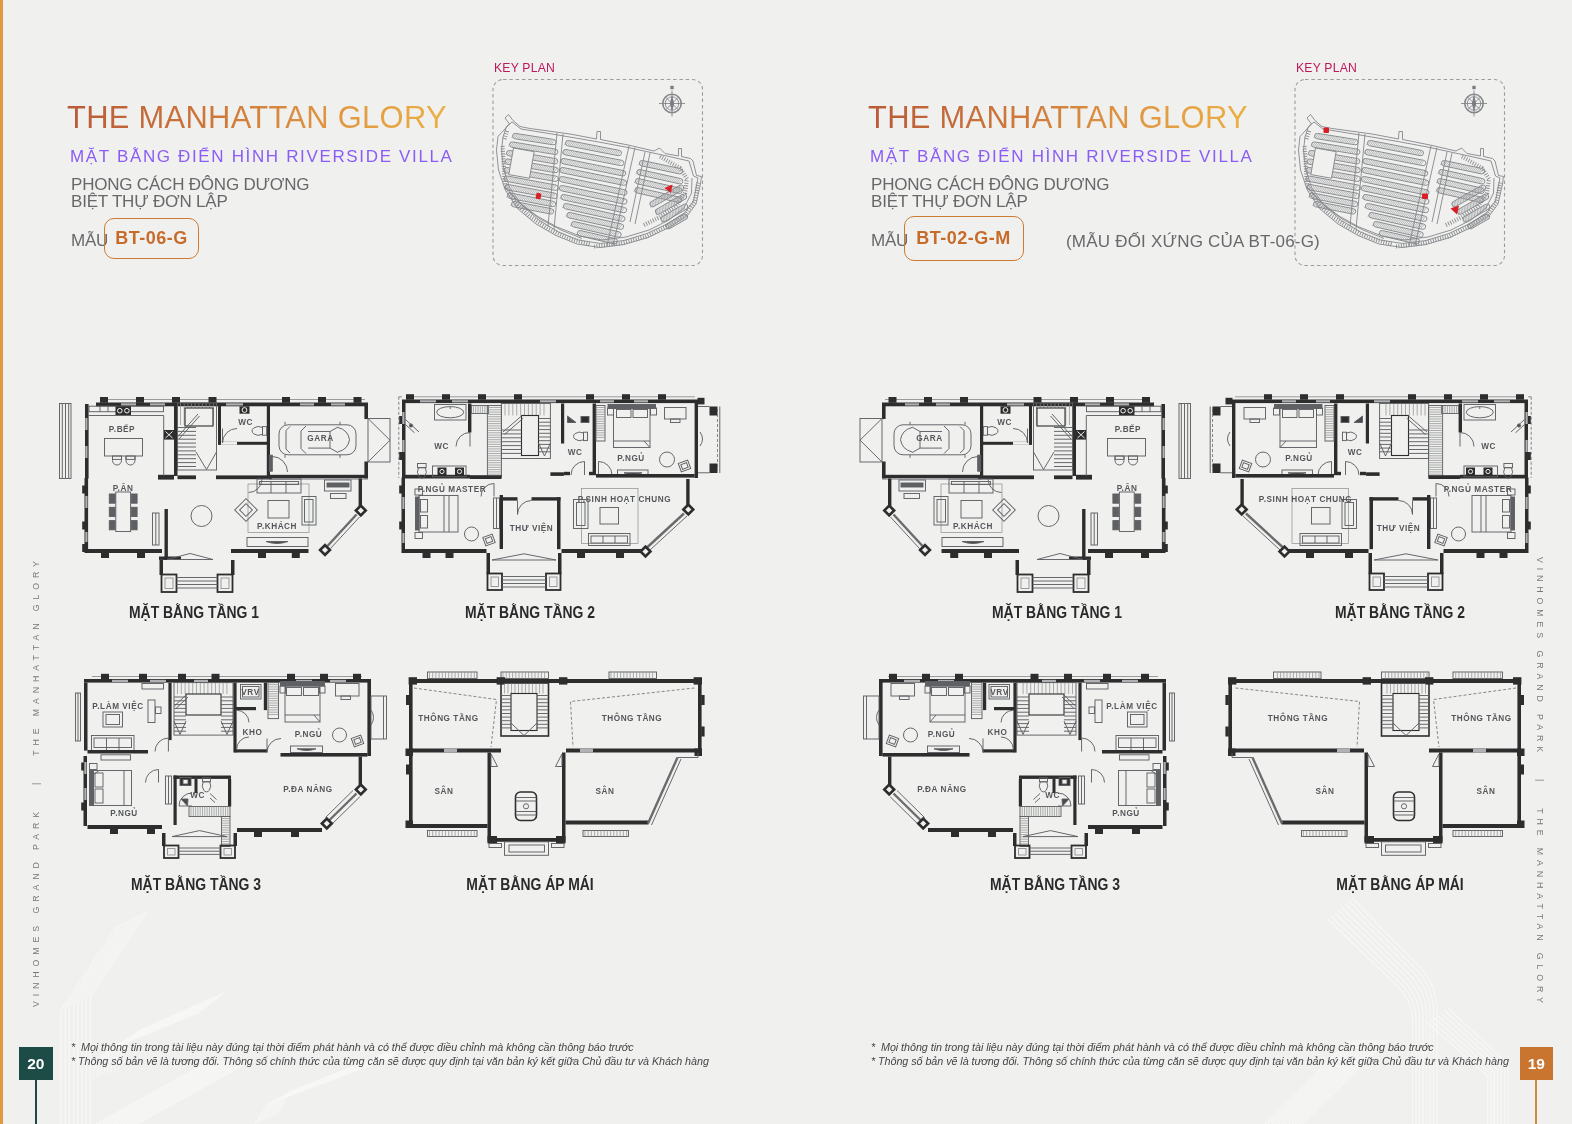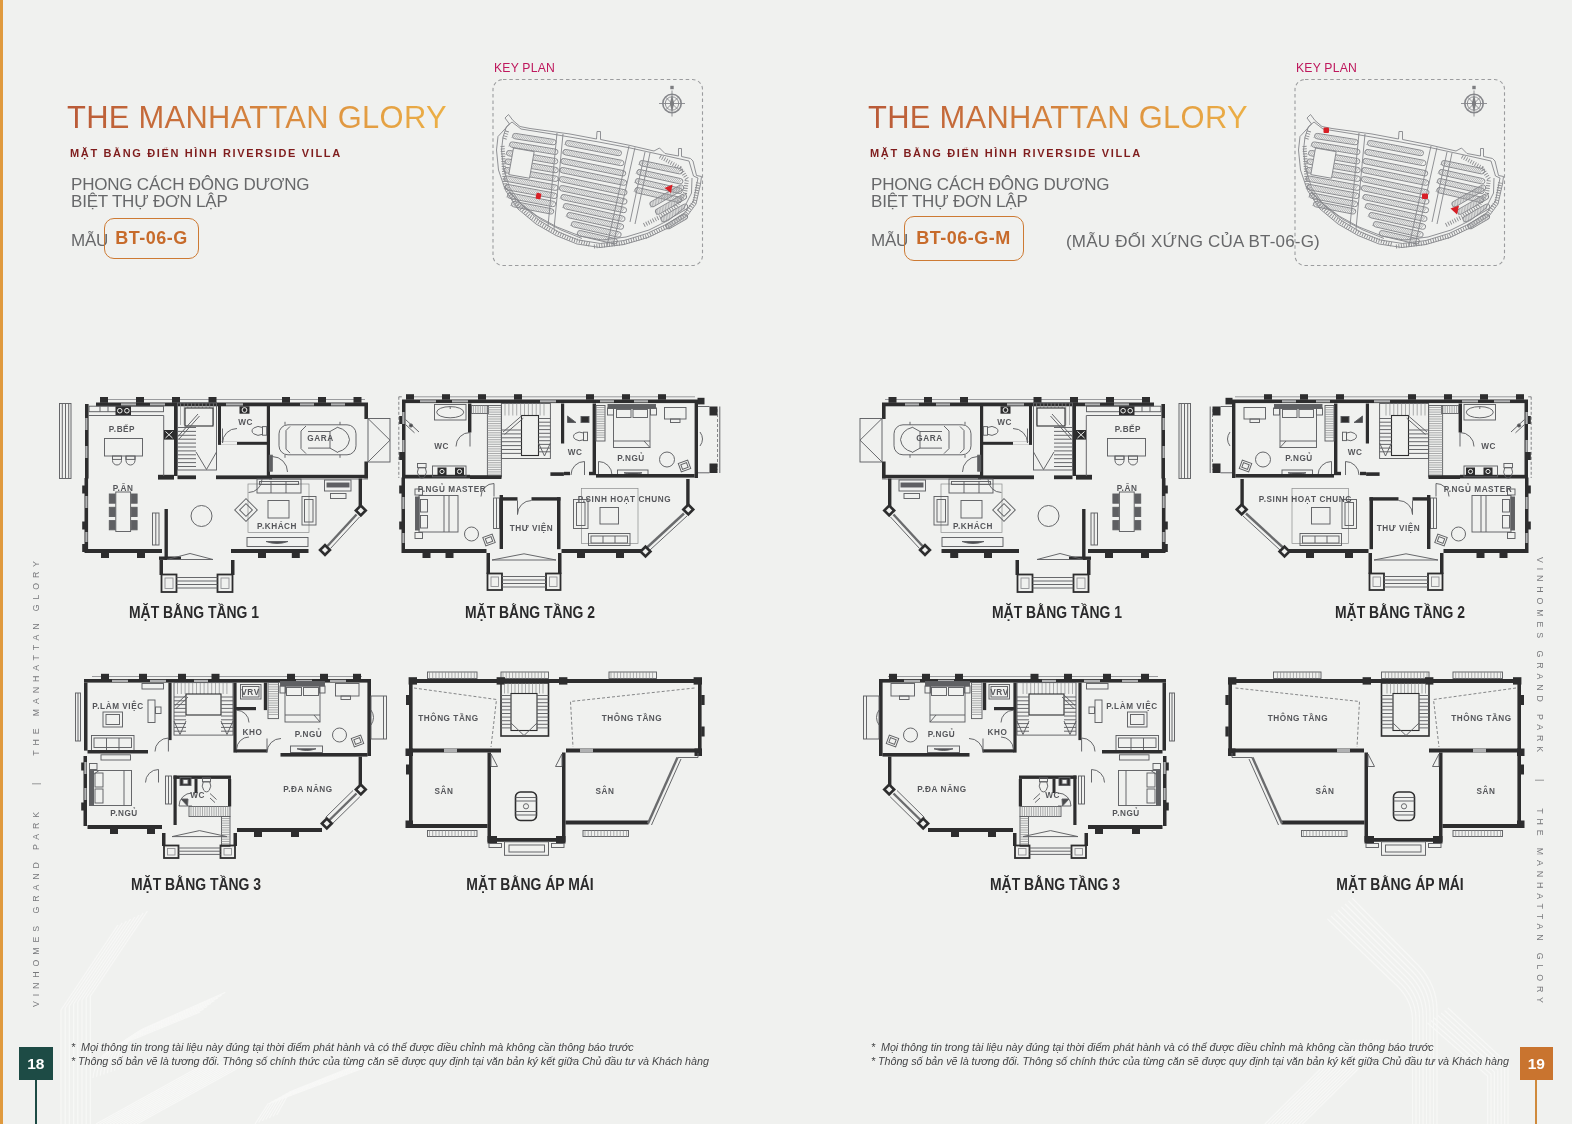--- a/index.html
+++ b/index.html
@@ -1,18 +1,18 @@
 <!DOCTYPE html>
 <html><head><meta charset="utf-8"><style>
 html,body{margin:0;padding:0}
 .page{position:relative;width:1572px;height:1124px;background:#f0f1ef;font-family:"Liberation Sans",sans-serif;overflow:hidden}
 .accent{position:absolute;left:0;top:0;width:3px;height:1124px;background:#e09a3e}
 .title{position:absolute;top:100px;font-size:30.9px;letter-spacing:0.3px;white-space:nowrap;font-weight:400;
  background:linear-gradient(90deg,#b95a38 0%,#c9703a 30%,#dd9140 65%,#ecb046 100%);-webkit-background-clip:text;background-clip:text;color:transparent}
-.sub{position:absolute;top:147px;font-size:11px;font-weight:bold;color:#7f1d1d;letter-spacing:1.65px;white-space:nowrap}
+.sub{position:absolute;top:147px;font-size:17px;font-weight:normal;color:#8b5cf6;letter-spacing:1.65px;white-space:nowrap}
 .gline{position:absolute;font-size:17px;color:#67686a;letter-spacing:-0.2px;white-space:nowrap}
 .badge{position:absolute;border:1.7px solid #cd7a33;border-radius:10px;color:#c76b2b;font-weight:bold;font-size:18px;
  display:flex;align-items:center;justify-content:center;letter-spacing:0.5px;box-sizing:border-box}
 .keylbl{position:absolute;font-weight:normal;font-size:12.2px;color:#be185d;letter-spacing:0.2px;white-space:nowrap}
 .caption{position:absolute;font-weight:bold;font-size:16.8px;color:#2a2a2b;letter-spacing:0;transform:translateX(-50%) scaleX(0.83);white-space:nowrap}
 .note{position:absolute;font-style:italic;font-size:10.75px;color:#434446;letter-spacing:-0.05px;white-space:nowrap}
 .sidetext{position:absolute;font-size:8.8px;color:#77787b;letter-spacing:4.9px;white-space:nowrap;transform-origin:0 0}
 .pgno{position:absolute;width:33.5px;height:33px;color:#fff;font-weight:bold;font-size:15.5px;display:flex;align-items:center;justify-content:center}
 svg .kp{stroke:#85868a;stroke-width:0.9;fill:none}
 svg .kpl{stroke:#9b9c9f;stroke-width:0.65;fill:none}
@@ -43,21 +43,21 @@
 <div class="gline" style="left:71px;top:175px">PHONG CÁCH ĐÔNG DƯƠNG</div>
 <div class="gline" style="left:71px;top:191.5px">BIỆT THỰ ĐƠN LẬP</div>
 <div class="gline" style="left:71px;top:231px">MẪU</div>
 <div class="badge" style="left:104px;top:217.5px;width:95px;height:41px">BT-06-G</div>
 <div class="keylbl" style="left:494px;top:61px">KEY PLAN</div>
 <div class="title" style="left:868px">THE MANHATTAN GLORY</div>
 <div class="sub" style="left:870px">MẶT BẰNG ĐIỂN HÌNH RIVERSIDE VILLA</div>
 <div class="gline" style="left:871px;top:175px">PHONG CÁCH ĐÔNG DƯƠNG</div>
 <div class="gline" style="left:871px;top:191.5px">BIỆT THỰ ĐƠN LẬP</div>
 <div class="gline" style="left:871px;top:231px">MẪU</div>
-<div class="badge" style="left:903.5px;top:215.5px;width:120px;height:45px">BT-06-G-M</div>
+<div class="badge" style="left:903.5px;top:215.5px;width:120px;height:45px">BT-02-G-M</div>
 <div class="gline" style="left:1066px;top:231.5px;letter-spacing:0.2px">(MẪU ĐỐI XỨNG CỦA BT-06-G)</div>
 <div class="keylbl" style="left:1296px;top:61px">KEY PLAN</div>
 <svg width="1572" height="1124" viewBox="0 0 1572 1124" style="position:absolute;left:0;top:0">
 
 <g class="wm" opacity="0.7">
 <line x1="61.0" y1="1124" x2="61.0" y2="1010"></line>
 <line x1="61.0" y1="1010" x2="118.0" y2="925"></line>
 <line x1="65.2" y1="1124" x2="65.2" y2="1008"></line>
 <line x1="65.2" y1="1008" x2="122.2" y2="923"></line>
 <line x1="69.4" y1="1124" x2="69.4" y2="1006"></line>
@@ -2193,16 +2193,16 @@
 <div class="caption" style="left:1056.5px;top:603px">MẶT BẰNG TẦNG 1</div>
 <div class="caption" style="left:1400px;top:603px">MẶT BẰNG TẦNG 2</div>
 <div class="caption" style="left:1054.5px;top:875px">MẶT BẰNG TẦNG 3</div>
 <div class="caption" style="left:1400px;top:875px">MẶT BẰNG ÁP MÁI</div>
 <div class="note" style="left:71px;top:1041px">*&nbsp; Mọi thông tin trong tài liệu này đúng tại thời điểm phát hành và có thể được điều chỉnh mà không cần thông báo trước</div>
 <div class="note" style="left:71px;top:1054.5px">* Thông số bản vẽ là tương đối. Thông số chính thức của từng căn sẽ được quy định tại văn bản ký kết giữa Chủ đầu tư và Khách hàng</div>
 <div class="note" style="left:871px;top:1041px">*&nbsp; Mọi thông tin trong tài liệu này đúng tại thời điểm phát hành và có thể được điều chỉnh mà không cần thông báo trước</div>
 <div class="note" style="left:871px;top:1054.5px">* Thông số bản vẽ là tương đối. Thông số chính thức của từng căn sẽ được quy định tại văn bản ký kết giữa Chủ đầu tư và Khách hàng</div>
 <div class="sidetext" style="left:31px;top:1007px;transform:rotate(-90deg)">VINHOMES GRAND PARK&nbsp;&nbsp;&nbsp;|&nbsp;&nbsp;&nbsp;THE MANHATTAN GLORY</div>
 <div class="sidetext" style="left:1545px;top:557px;transform:rotate(90deg)">VINHOMES GRAND PARK&nbsp;&nbsp;&nbsp;|&nbsp;&nbsp;&nbsp;THE MANHATTAN GLORY</div>
-<div class="pgno" style="left:19px;top:1047px;background:#1d4b45">18</div>
+<div class="pgno" style="left:19px;top:1047px;background:#1d4b45">20</div>
 <div style="position:absolute;left:35px;top:1080px;width:1.8px;height:44px;background:#1d4b45"></div>
 <div class="pgno" style="left:1519.5px;top:1047px;background:#c9742f">19</div>
 <div style="position:absolute;left:1535px;top:1080px;width:1.8px;height:44px;background:#cf8a3c"></div>
 </div>
 </body></html>

